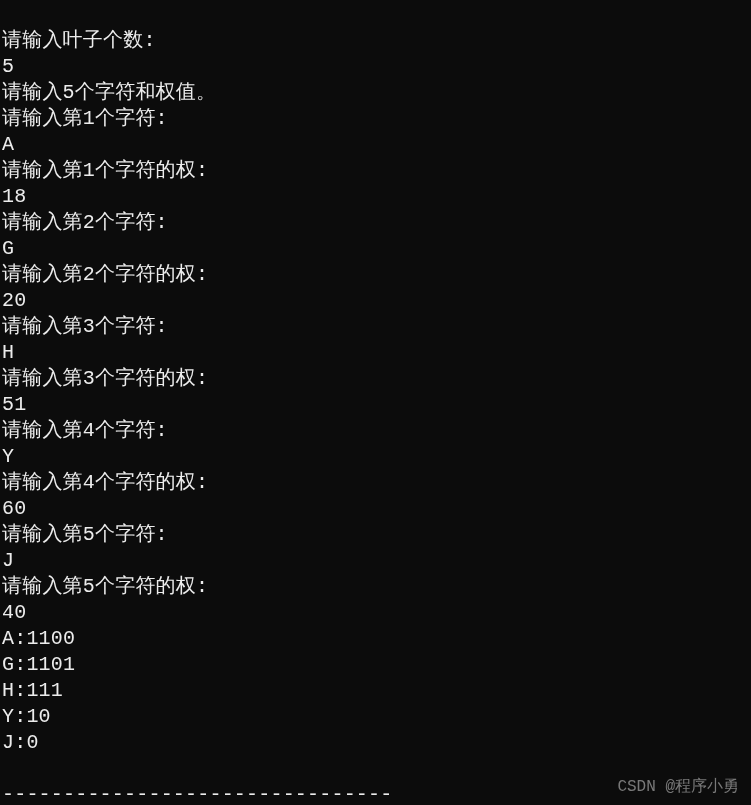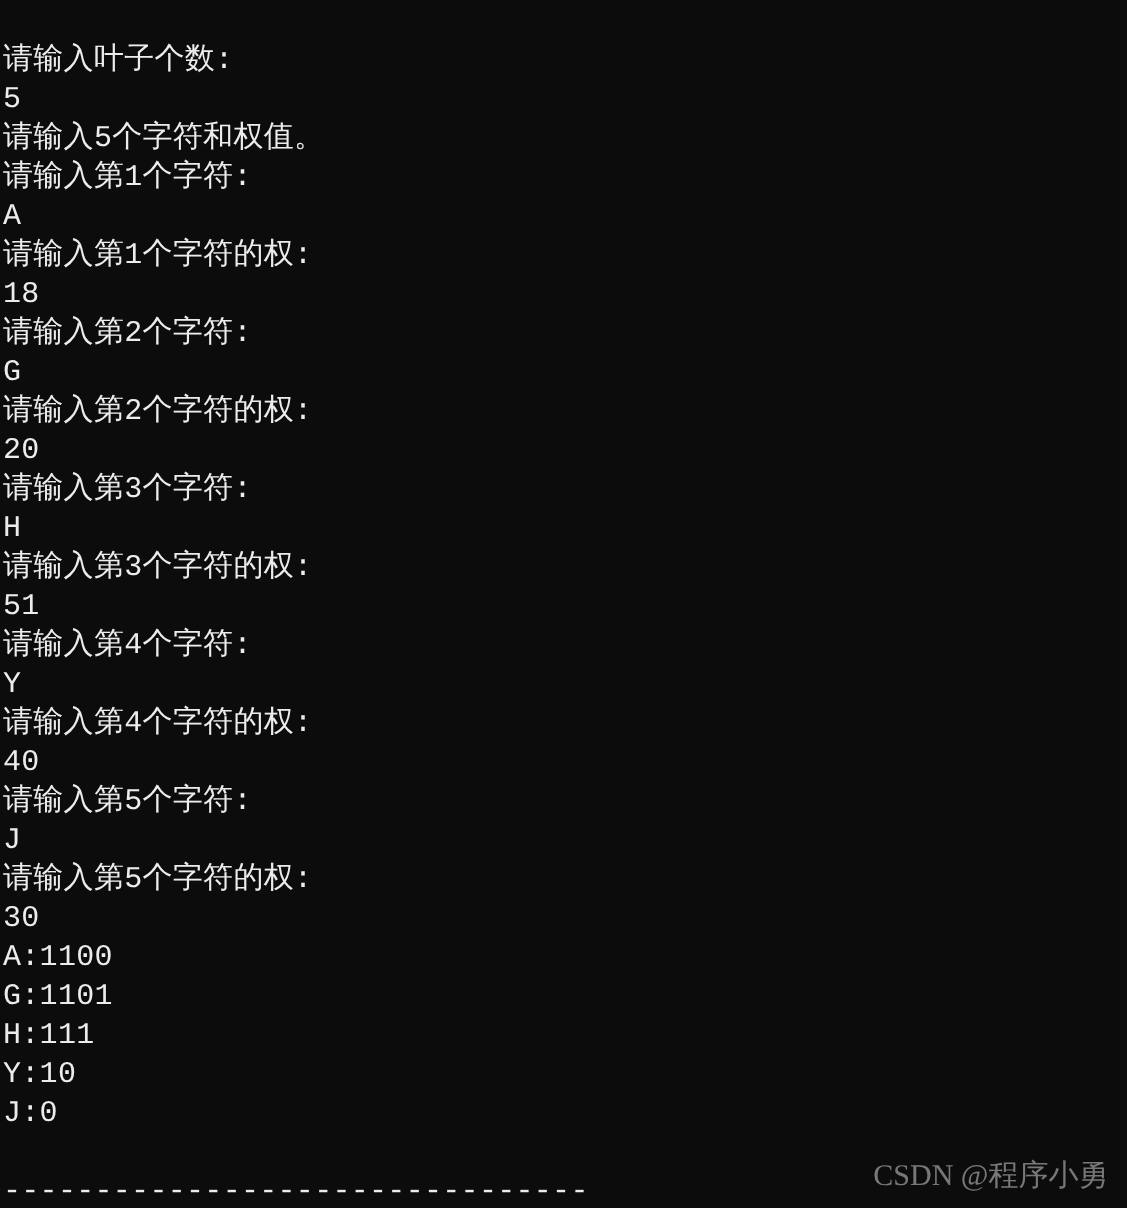--- a/index.html
+++ b/index.html
@@ -16,22 +16,22 @@
     line-height:26px;
     color:#ececec;
     white-space:pre;
     padding:2px 0 0 2px;
     letter-spacing:0.2px;
   }
   .watermark{
     position:absolute;
     right:12px;
     bottom:8px;
-    font-family:Liberation Serif, serif;
-    font-size:20px;
+    font-family:Liberation Mono, monospace;
+    font-size:16px;
     color:rgba(210,210,210,0.55);
   }
 </style>
 </head>
 <body>
 
 <div class="console">
 <span>请输入叶子个数:</span>
 <span>5</span>
 <span>请输入5个字符和权值。</span>
@@ -43,25 +43,25 @@
 <span>G</span>
 <span>请输入第2个字符的权:</span>
 <span>20</span>
 <span>请输入第3个字符:</span>
 <span>H</span>
 <span>请输入第3个字符的权:</span>
 <span>51</span>
 <span>请输入第4个字符:</span>
 <span>Y</span>
 <span>请输入第4个字符的权:</span>
-<span>40</span>
+<span>60</span>
 <span>请输入第5个字符:</span>
 <span>J</span>
 <span>请输入第5个字符的权:</span>
-<span>30</span>
+<span>40</span>
 <span>A:1100</span>
 <span>G:1101</span>
 <span>H:111</span>
 <span>Y:10</span>
 <span>J:0</span>
 <span></span>
 <span>--------------------------------</span>
 
 
 </div>

